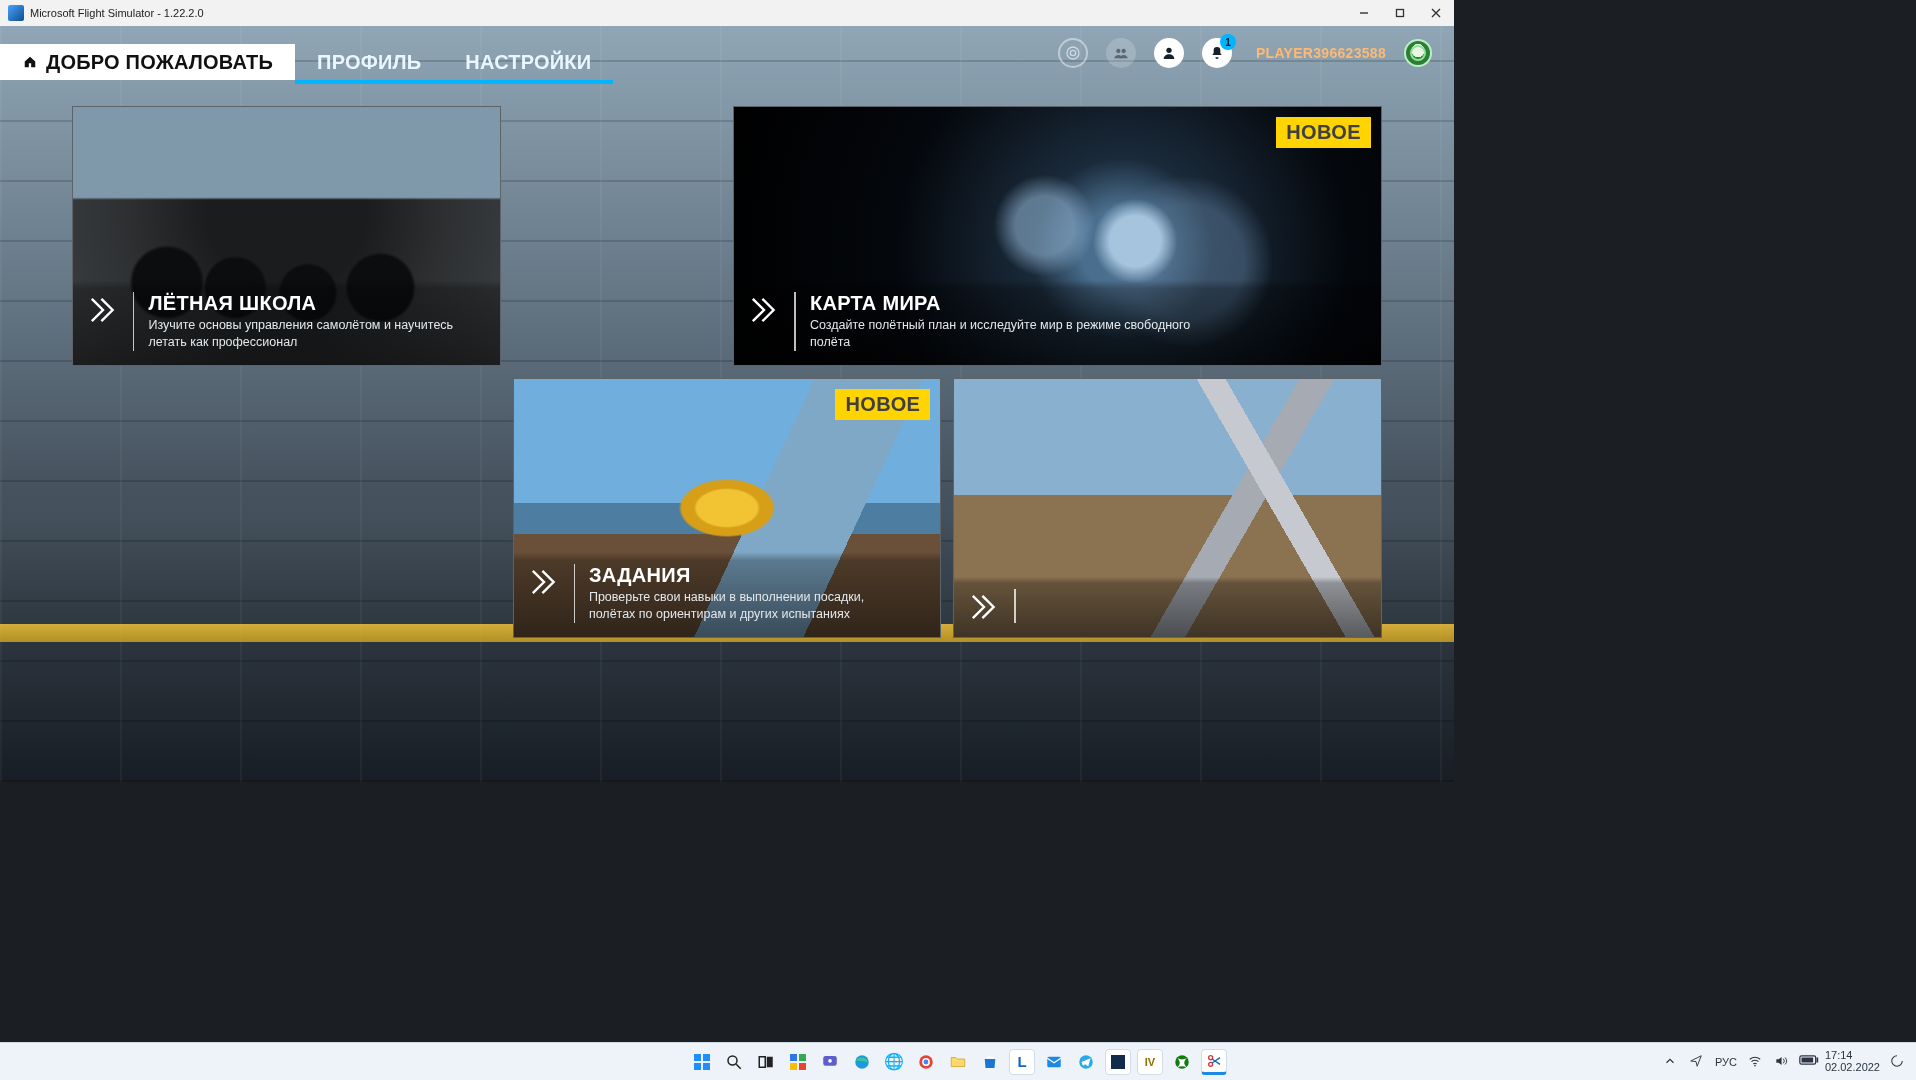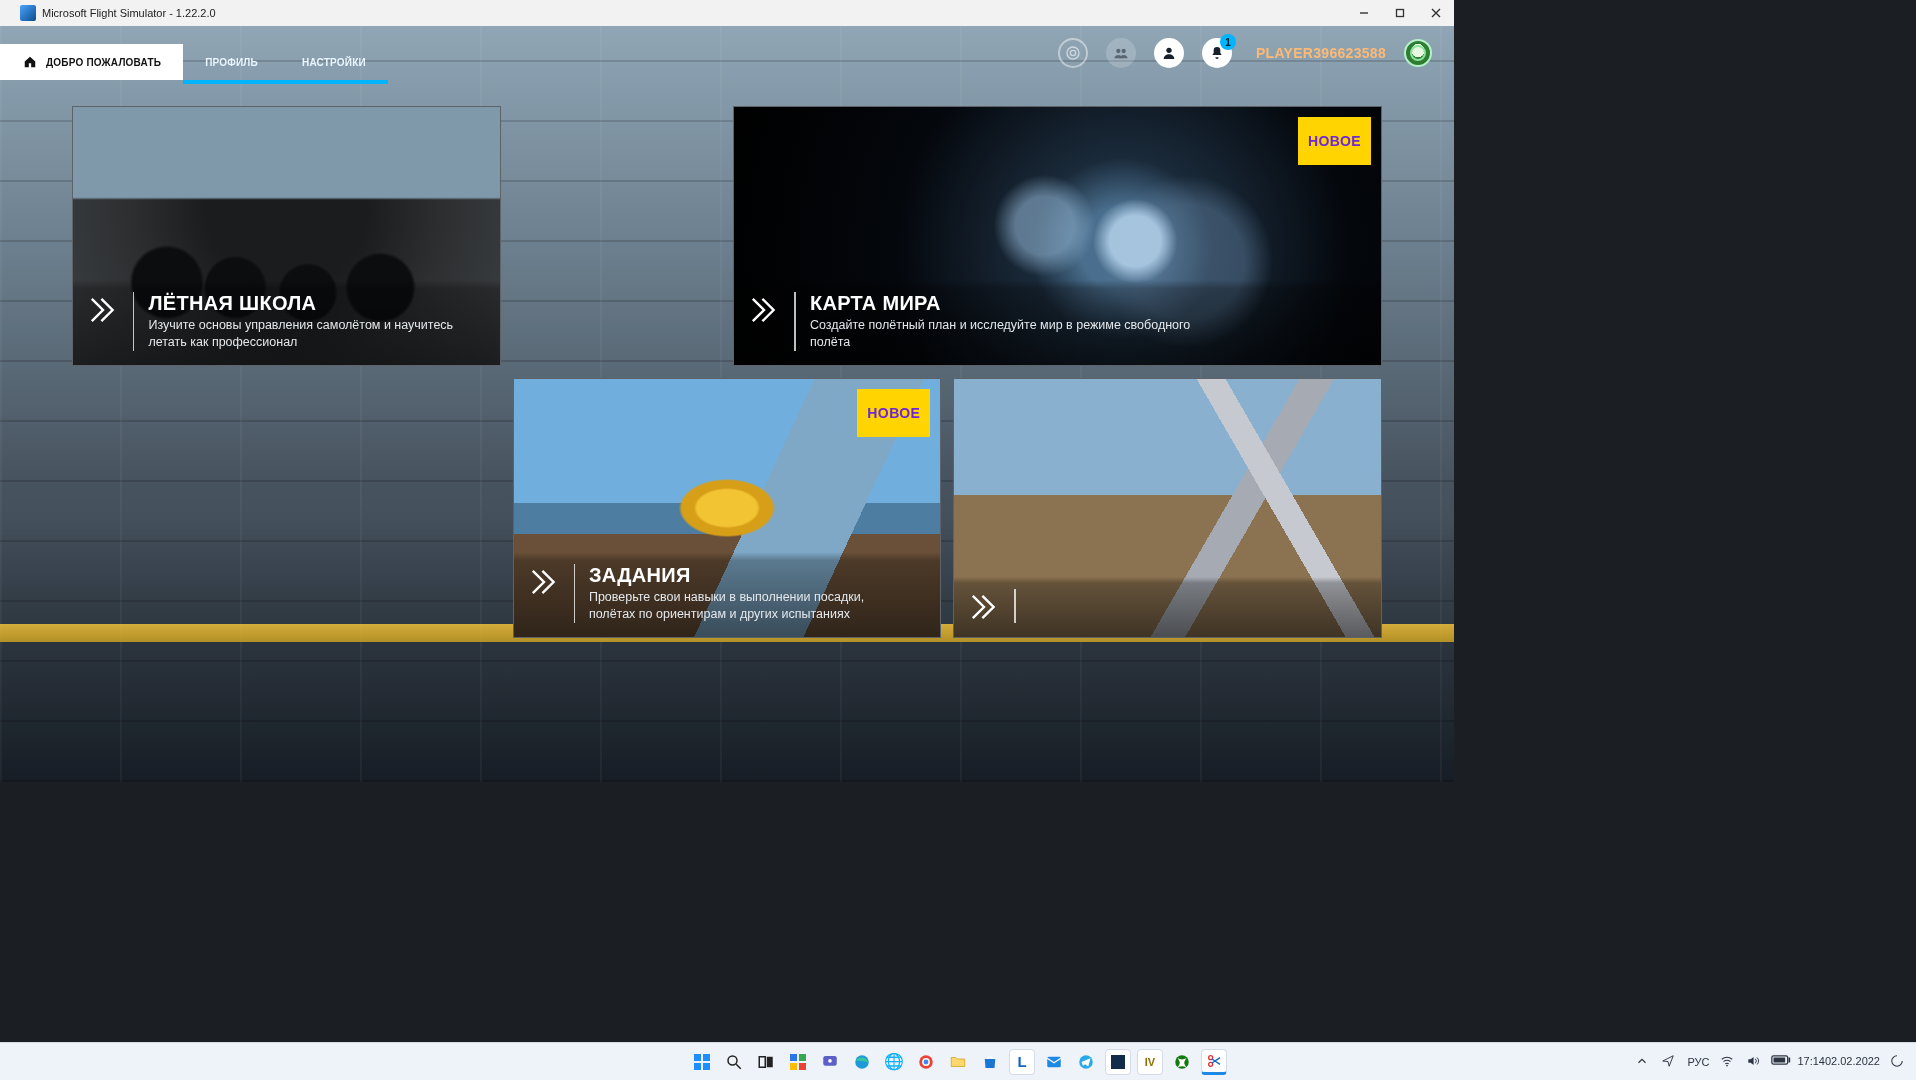--- a/index.html
+++ b/index.html
@@ -6,37 +6,37 @@
     --accent:#00b4ff;
     --yellow:#ffd400;
     --panel:#3d4a56cc;
     --panel-hdr:#2d3741e6;
     --win-title:#f2f2f2;
     --taskbar:#eef3f9;
   }
   *{box-sizing:border-box;margin:0;padding:0;font-family:"Segoe UI",Arial,Helvetica,sans-serif}
   html,body{width:1454px;height:820px;overflow:hidden;background:#1b1f24}
   
-  .titlebar{height:26px;background:var(--win-title);display:flex;align-items:center;padding:0 20px;font-size:11px;color:#222;position:relative}
+  .titlebar{height:26px;background:var(--win-title);display:flex;align-items:center;padding:0 8px;font-size:11px;color:#222;position:relative}
   .titlebar .ico{width:16px;height:16px;margin-right:6px;background:linear-gradient(135deg,#4aa3ff,#0b4d8c);border-radius:2px;display:inline-block}
   .titlebar .win-btns{position:absolute;right:0;top:0;height:26px;display:flex}
   .titlebar .win-btn{width:36px;height:26px;display:flex;align-items:center;justify-content:center;font-size:12px;color:#333;cursor:pointer}
   
   .game{position:relative;width:1454px;height:756px;overflow:hidden}
   .game-bg{position:absolute;inset:0;background:
     linear-gradient(180deg,#8fa4b3 0%,#6c7e8c 30%,#4a5661 60%,#2f3740 100%);
     filter:contrast(1.05)}
   .game-bg::before{content:"";position:absolute;inset:0;background:
     repeating-linear-gradient(90deg,rgba(255,255,255,.04) 0 2px,transparent 2px 120px),
     repeating-linear-gradient(0deg,rgba(0,0,0,.15) 0 2px,transparent 2px 60px),
     linear-gradient(180deg,transparent 0 65%,rgba(10,14,20,.5) 100%)}
   .floor-stripe{position:absolute;left:0;right:0;bottom:140px;height:18px;background:linear-gradient(180deg,#f1c23a,#caa021);opacity:.85}
   
   .topbar{position:relative;height:54px;display:flex;align-items:flex-end;z-index:2}
-  .tab{height:36px;padding:0 22px;display:flex;align-items:center;gap:8px;color:#eaf6ff;font-weight:700;font-size:10px;letter-spacing:.2px;cursor:pointer;position:relative}
+  .tab{height:36px;padding:0 22px;display:flex;align-items:center;gap:8px;color:#eaf6ff;font-weight:700;font-size:20px;letter-spacing:.2px;cursor:pointer;position:relative}
   .tab.active{background:#fff;color:#111}
   .tab .underline{position:absolute;left:0;right:0;bottom:-4px;height:4px;background:var(--accent)}
   .tab .home-ico{width:16px;height:14px}
   .tabs-right{margin-left:auto;display:flex;align-items:center;gap:18px;padding-right:22px;height:54px}
   .ribbon-strip{height:4px;background:linear-gradient(90deg,rgba(0,0,0,.35),rgba(0,0,0,.1));}
   .circ{width:30px;height:30px;border-radius:50%;background:rgba(255,255,255,.18);display:flex;align-items:center;justify-content:center;color:#0b0f14;cursor:pointer;position:relative}
   .circ.solid{background:#fff}
   .circ.outline{background:transparent;border:2px solid rgba(255,255,255,.45)}
   .circ .svg{width:16px;height:16px}
   .bell-badge{position:absolute;top:-4px;right:-4px;width:16px;height:16px;border-radius:50%;background:var(--accent);color:#002233;font-size:10px;font-weight:700;display:flex;align-items:center;justify-content:center}
@@ -84,30 +84,30 @@
     linear-gradient(115deg,transparent 0 55%,#7ea8c6 55% 75%,transparent 75%);}
   .th-shop{background:linear-gradient(180deg,#8ab0cf 0 45%,#8b7251 45% 100%)}
   .th-shop::before{content:"";position:absolute;inset:0;background:
     linear-gradient(60deg,transparent 0 68%,#c6c9cf 68% 73%,transparent 73%),
     linear-gradient(120deg,transparent 0 60%,#a6abb3 60% 66%,transparent 66%)}
   .card h2{color:#fff;font-size:20px;font-weight:700;letter-spacing:.3px}
   .card p{color:#e3e8ec;font-size:12.5px;line-height:1.35;margin-top:2px;max-width:95%}
   .card .caption{position:absolute;left:0;right:0;bottom:0;background:linear-gradient(180deg,rgba(0,0,0,0),rgba(0,0,0,.28) 10%,rgba(0,0,0,.55));display:flex;gap:14px;padding:12px 18px 14px 14px;align-items:flex-start}
   .card .caption .chevs{width:32px;height:32px;flex:0 0 32px;margin-top:2px}
   .card .caption .bar{width:2px;align-self:stretch;background:rgba(255,255,255,.75)}
-  .badge-new{position:absolute;top:10px;right:10px;background:var(--yellow);color:#6d28d9;font-weight:800;padding:16px 10px;font-size:14px;letter-spacing:.4px}
+  .badge-new{position:absolute;top:10px;right:10px;background:var(--yellow);color:#404040;font-weight:800;padding:4px 10px;font-size:20px;letter-spacing:.4px}
   
   .chev-svg path{fill:none;stroke:#fff;stroke-width:3}
   
   .taskbar{position:absolute;left:0;right:0;bottom:0;height:38px;background:var(--taskbar);display:flex;align-items:center;padding:0 10px;border-top:1px solid #d2dae4;z-index:3}
   .tb-center{position:absolute;left:50%;transform:translateX(-50%);display:flex;gap:6px;align-items:center}
   .tb-ico{width:26px;height:26px;border-radius:4px;display:flex;align-items:center;justify-content:center;background:transparent;cursor:pointer;font-size:15px}
   .tb-ico.box{background:#fff;border:1px solid #d3dbe6}
   .tb-right{margin-left:auto;display:flex;align-items:center;gap:10px;color:#2b3440;font-size:11px}
-  .tb-right .stack{display:flex;flex-direction:row;align-items:flex-start;line-height:1.05}
+  .tb-right .stack{display:flex;flex-direction:column;align-items:flex-start;line-height:1.05}
   .tb-right .ic{width:16px;height:16px;display:inline-block}
   
   svg{display:block}
 </style>
 </head>
 <body>
 
 <div class="titlebar">
   <span class="ico"></span>
   <span>Microsoft Flight Simulator - 1.22.2.0</span>

